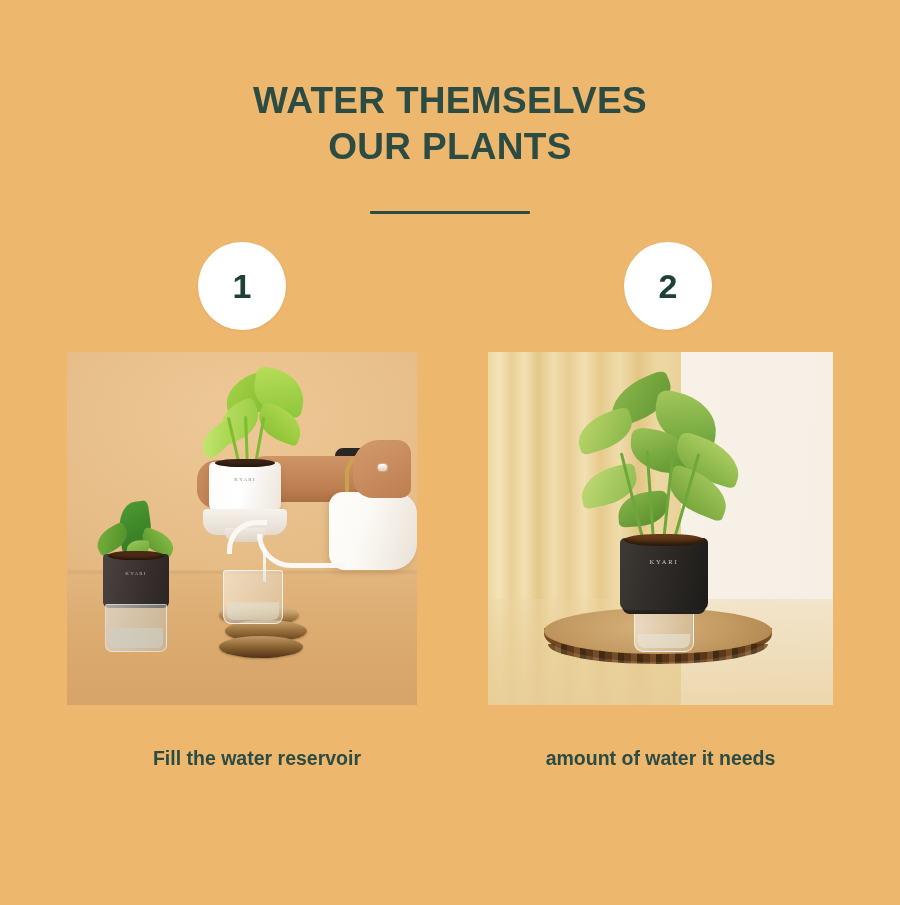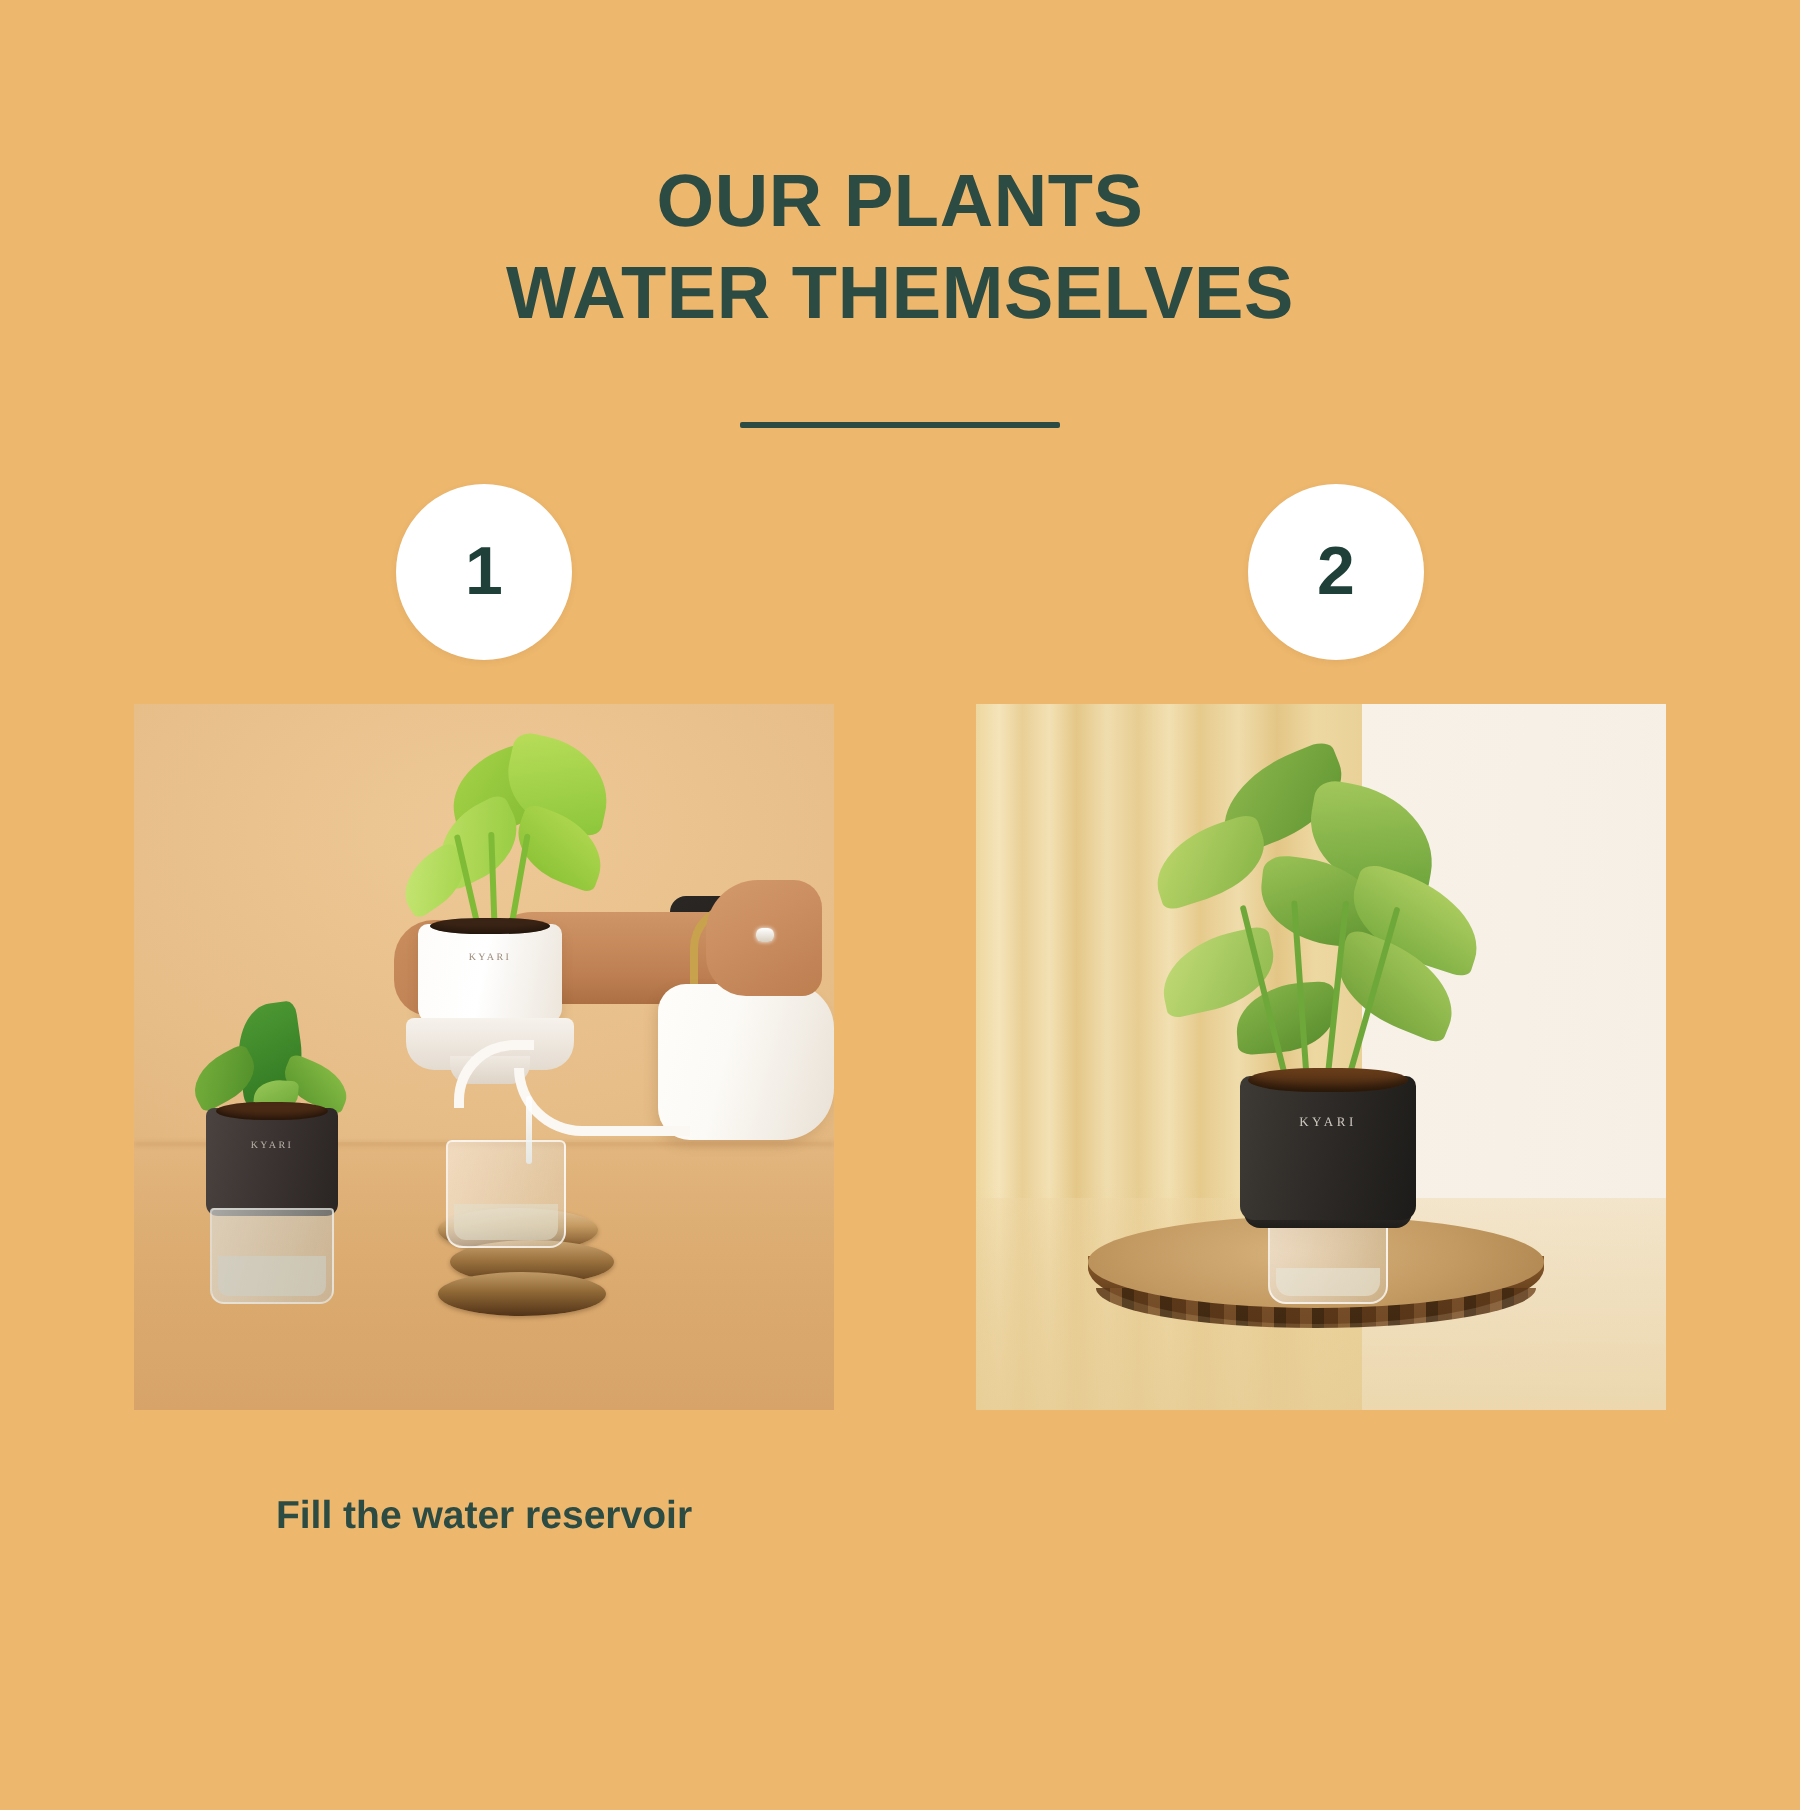--- a/index.html
+++ b/index.html
@@ -393,32 +393,32 @@
 
   
   .caption {
     position:absolute;
     text-align:center;
     color:#2c4b43;
     font-size:19.5px;
     font-weight:bold;
     line-height:1.36;
   }
-  #caption-1 { left:67px;  top:745px; width:350px; }
+  #caption-1 { left:82px;  top:745px; width:350px; }
   #caption-2 { left:488px; top:745px; width:345px; }
   .caption .line { display:block; }
 </style>
 </head>
 <body>
 
 <div class="page">
 
   <div class="heading">
+    <span class="line">WATER THEMSELVES</span>
     <span class="line">OUR PLANTS</span>
-    <span class="line">WATER THEMSELVES</span>
   </div>
 
   <div class="divider"></div>
 
   <div class="circle" id="circle-1">
     <span>1</span>
   </div>
 
   <div class="circle" id="circle-2">
     <span>2</span>
@@ -501,15 +501,16 @@
     <div class="p2-pot">
       <div class="p2-pot-brand">KYARI</div>
     </div>
   </div>
 
   <div class="caption" id="caption-1">
     <span class="line">Fill the water reservoir</span>
   </div>
 
   <div class="caption" id="caption-2">
+    <span class="line">amount of water it needs</span>
   </div>
 
 </div>
 
 </body></html>

